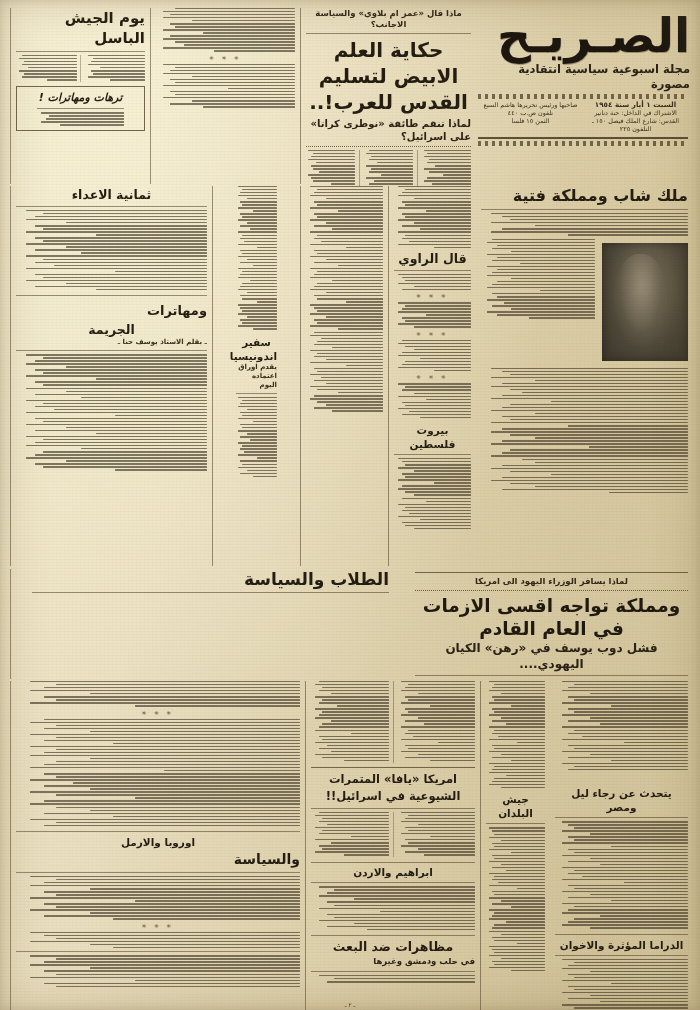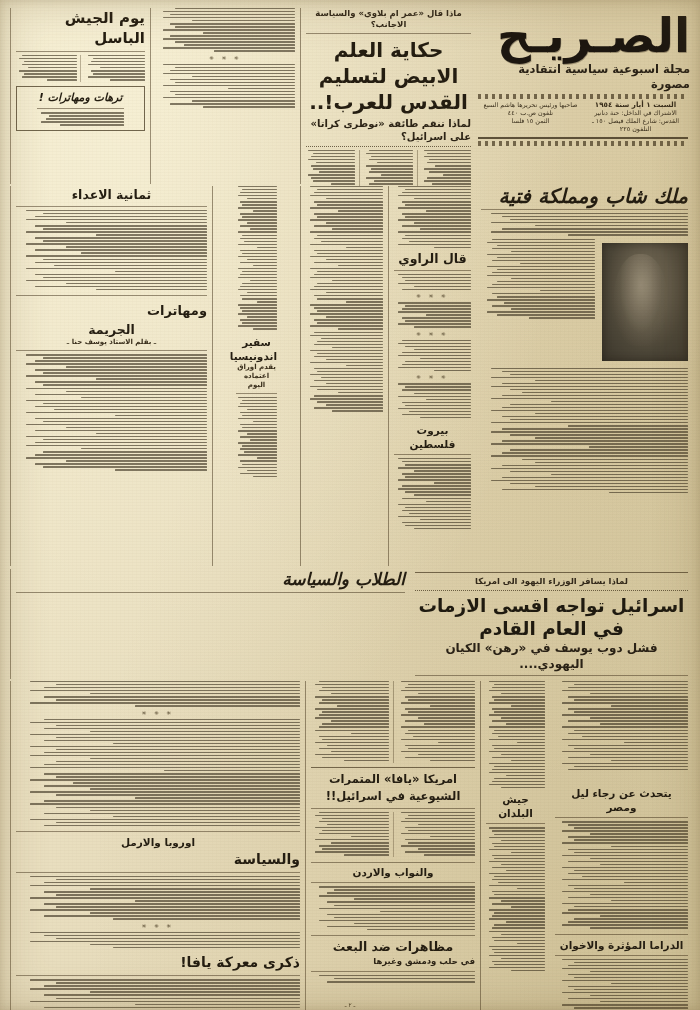--- a/index.html
+++ b/index.html
@@ -90,21 +90,21 @@
     background:radial-gradient(ellipse at 50% 34%, rgba(190,180,158,.42), rgba(120,112,92,.10) 56%, rgba(40,36,26,0) 78%);
     border-radius:46% 46% 40% 40%;
   }
 
   
   .boxed{border:1px solid rgba(70,56,32,.75);padding:3px 20px;margin:4px 0;font-style:italic;}
   .box-title{font-size:11px;line-height:15px;font-weight:700;text-align:center;color:#241d11;}
   .banner-hd{font-size:18.5px;line-height:23px;font-weight:700;text-align:center;color:#1f1a10;letter-spacing:-.5px;}
   .banner-sub{font-size:12px;line-height:16px;font-weight:700;text-align:center;color:#2a2216;}
   .pagefoot{position:absolute;bottom:2px;left:0;right:0;text-align:center;font-size:6px;color:#4a3c24;}
-  .byline{font-size:7px;line-height:9px;text-align:center;color:#3a2f1c;font-weight:700;}
+  .byline{font-size:7px;line-height:9px;text-align:right;color:#3a2f1c;font-weight:700;}
 </style>
 </head>
 <body>
 
 <div class="paper"></div>
 
 <div class="page">
 
   <div class="cols" style="height:176px;">
 
@@ -255,21 +255,21 @@
           <div class="ln f95"></div>
             <div class="ln f74"></div>
         </div>
       </div>
     </div>
   </div>
 
   <div class="cols" style="height:380px;margin-top:2px;">
 
     <div class="col" style="width:214px;padding:0 2px 0 5px;">
-      <h2 class="hd-lg" style="font-size:20px;font-style:italic;">ملك شاب ومملكة فتية</h2>
+      <h2 class="hd-lg" style="font-size:16px;">ملك شاب ومملكة فتية</h2>
       <div class="rule thin"></div>
       <div class="body-lines">
         <div class="ln f95"></div>
           <div class="ln f90"></div>
           <div class="ln f86"></div>
         <div class="ln f95"></div>
           <div class="ln f74"></div>
           <div class="ln f90"></div>
         <div class="ln f95"></div>
           <div class="ln f58"></div>
@@ -701,25 +701,25 @@
           <div class="ln f48"></div>
       </div>
     </div>
   </div>
 
   <div class="cols" style="margin-top:3px;">
     <div class="col" style="width:280px;padding:0 2px 0 5px;">
       <div class="rule"></div>
       <div class="kicker">لماذا يسافر الوزراء اليهود الى امريكا</div>
       <div class="rule dot"></div>
-      <h1 class="banner-hd">اسرائيل تواجه اقسى الازمات في العام القادم</h1>
+      <h1 class="banner-hd">ومملكة تواجه اقسى الازمات في العام القادم</h1>
       <div class="banner-sub">فشل دوب يوسف في «رهن» الكيان اليهودي....</div>
       <div class="rule thin" style="margin-top:3px;"></div>
     </div>
-    <div class="col vrule" style="flex:1;padding:0 5px;font-style:italic;">
+    <div class="col vrule" style="flex:1;padding:0 21px;">
       <h2 class="hd-lg" style="font-size:17px;">الطلاب والسياسة</h2>
       <div class="rule thin"></div>
     </div>
   </div>
 
   <div class="cols" style="margin-top:2px;">
 
     <div class="col" style="width:140px;padding:0 2px 0 5px;">
       <div class="body-lines">
         <div class="ln f95"></div>
@@ -1009,21 +1009,21 @@
             <div class="ln f48"></div>
           <div class="ln f95"></div>
             <div class="ln f74"></div>
             <div class="ln f90"></div>
           <div class="ln f86"></div>
             <div class="ln f95"></div>
             <div class="ln f58"></div>
         </div>
       </div>
       <div class="rule thin" style="margin:5px 0 2px;"></div>
-      <h3 class="hd-sm">والنواب والاردن</h3>
+      <h3 class="hd-sm">ابراهيم والاردن</h3>
       <div class="rule thin"></div>
       <div class="body-lines">
         <div class="ln f95"></div>
           <div class="ln f86"></div>
           <div class="ln f90"></div>
         <div class="ln f95"></div>
           <div class="ln f74"></div>
           <div class="ln f90"></div>
         <div class="ln f86"></div>
           <div class="ln f95"></div>
@@ -1121,21 +1121,20 @@
       </div>
       <div class="stars">✳ ✳ ✳</div>
       <div class="body-lines">
         <div class="ln f95"></div>
           <div class="ln f90"></div>
           <div class="ln f86"></div>
         <div class="ln f95"></div>
           <div class="ln f74"></div>
           <div class="ln f66"></div>
       </div>
-      <h2 class="hd-lg" style="font-size:14px;margin-top:4px;">ذكرى معركة يافا!</h2>
       <div class="rule thin"></div>
       <div class="body-lines">
         <div class="ln f95"></div>
           <div class="ln f86"></div>
           <div class="ln f90"></div>
         <div class="ln f95"></div>
           <div class="ln f74"></div>
           <div class="ln f90"></div>
         <div class="ln f86"></div>
           <div class="ln f95"></div>

